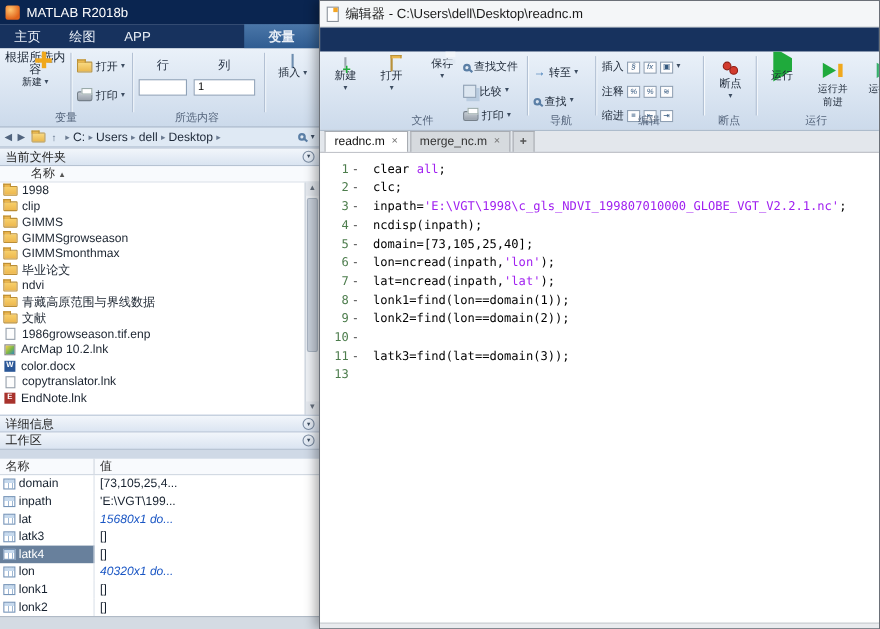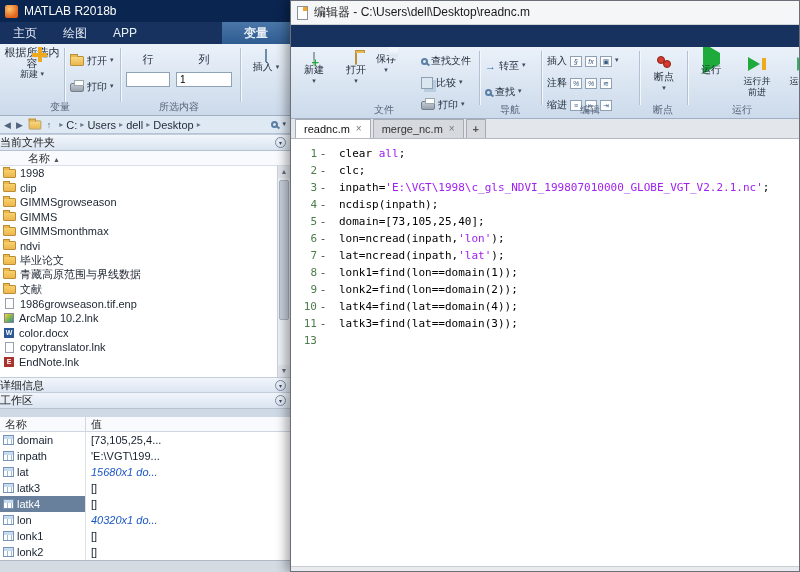--- a/index.html
+++ b/index.html
@@ -57,21 +57,21 @@
   .crumbs { display:flex; align-items:center; font-size:11px; color:#1d2838; }
   .csep { color:#6a7a90; font-size:8px; padding:0 3px; }
   .csep::before { content:'▸'; }
   .mag { width:7px; height:7px; border:2px solid #5b7fa6; border-radius:50%; position:relative; display:inline-block; }
   .mag::after { content:''; position:absolute; width:5px; height:2px; background:#5b7fa6;
     right:-4px; bottom:-2px; transform:rotate(40deg); }
   .addr-right { margin-left:auto; display:flex; align-items:center; gap:4px; }
 
   .panel-head { position:absolute; left:0; width:290px; height:17px;
     background:linear-gradient(#f2f6fb,#dae4f1); border-top:1px solid #c3cedc; border-bottom:1px solid #b6c2d2;
-    display:flex; align-items:center; font-size:11px; color:#222; }
+    display:flex; align-items:center; font-size:11px; color:#222; padding-left:5px; }
   .cbt { margin-left:auto; margin-right:4px; width:11px; height:11px; border-radius:50%;
     border:1px solid #7b8ca2; display:flex; align-items:center; justify-content:center; }
   .cbt .dd { font-size:6px; transform:none; }
 
   .cf-colhead { position:absolute; left:0; top:151px; width:290px; height:15px; background:#f8fafd;
     border-bottom:1px solid #d9dfe8; font-size:11px; color:#333; padding-left:28px; line-height:14px; }
   .sort-ar { font-size:7px; color:#555; padding-left:3px; }
   .sort-ar::before { content:'▲'; }
   .cf-list { position:absolute; left:0; top:166px; width:277px; height:211px; background:#fff; overflow:hidden; }
   .cf-row { display:flex; align-items:center; gap:4px; height:14.5px; padding-left:3px; font-size:11px; color:#1b2430; }
@@ -260,37 +260,37 @@
         <div class="cf-row">
           <span class="fic folder"></span>
           <span>1998</span>
         </div>
         <div class="cf-row">
           <span class="fic folder"></span>
           <span>clip</span>
         </div>
         <div class="cf-row">
           <span class="fic folder"></span>
+          <span>GIMMS</span>
+        </div>
+        <div class="cf-row">
+          <span class="fic folder"></span>
           <span>GIMMSgrowseason</span>
         </div>
         <div class="cf-row">
           <span class="fic folder"></span>
-          <span>GIMMS</span>
-        </div>
-        <div class="cf-row">
-          <span class="fic folder"></span>
           <span>GIMMSmonthmax</span>
         </div>
         <div class="cf-row">
           <span class="fic folder"></span>
+          <span>毕业论文</span>
+        </div>
+        <div class="cf-row">
+          <span class="fic folder"></span>
           <span>ndvi</span>
-        </div>
-        <div class="cf-row">
-          <span class="fic folder"></span>
-          <span>毕业论文</span>
         </div>
         <div class="cf-row">
           <span class="fic folder"></span>
           <span>青藏高原范围与界线数据</span>
         </div>
         <div class="cf-row">
           <span class="fic folder"></span>
           <span>文献</span>
         </div>
         <div class="cf-row">
@@ -417,21 +417,21 @@
       <div class="bigbtn" style="left:4px;top:6px;width:38px;">
         <span class="pg plus"></span>
         <span class="blabel">新建</span>
         <span class="dd"></span>
       </div>
       <div class="bigbtn" style="left:46px;top:6px;width:38px;">
         <span class="folder-b"></span>
         <span class="blabel">打开</span>
         <span class="dd"></span>
       </div>
-      <div class="bigbtn" style="left:76px;top:6px;width:38px;">
+      <div class="bigbtn" style="left:92px;top:6px;width:38px;">
         <span class="disk"></span>
         <span class="blabel">保存</span>
         <span class="dd"></span>
       </div>
       <div class="sbtn" style="left:130px;top:7px;">
         <span class="mag"></span>
         <span>查找文件</span>
       </div>
       <div class="sbtn" style="left:130px;top:29px;">
         <span class="cmp"></span>
@@ -564,21 +564,20 @@
           <span class="ltext"><span class="tok-d">lonk1=find(lon==domain(1));</span></span>
         </div>
         <div class="code-line">
           <span class="lnum">9</span>
           <span class="ldash">-</span>
           <span class="ltext"><span class="tok-d">lonk2=find(lon==domain(2));</span></span>
         </div>
         <div class="code-line">
           <span class="lnum">10</span>
           <span class="ldash">-</span>
-          <span class="ltext"><span class="tok-d">latk4=find(lat==domain(4));</span></span>
         </div>
         <div class="code-line">
           <span class="lnum">11</span>
           <span class="ldash">-</span>
           <span class="ltext"><span class="tok-d">latk3=find(lat==domain(3));</span></span>
         </div>
         <div class="code-line">
           <span class="lnum">13</span>
           <span class="ldash"></span>
           <span class="ltext"></span>

